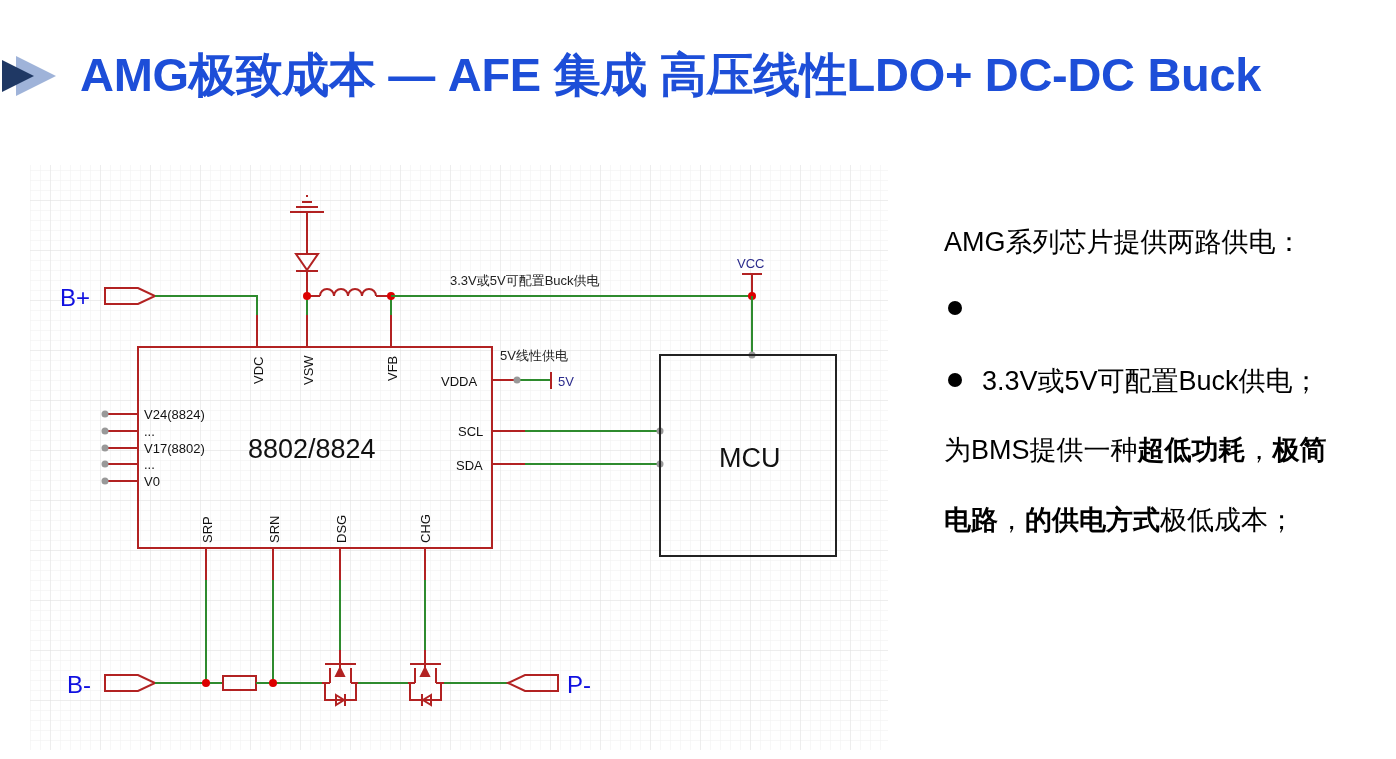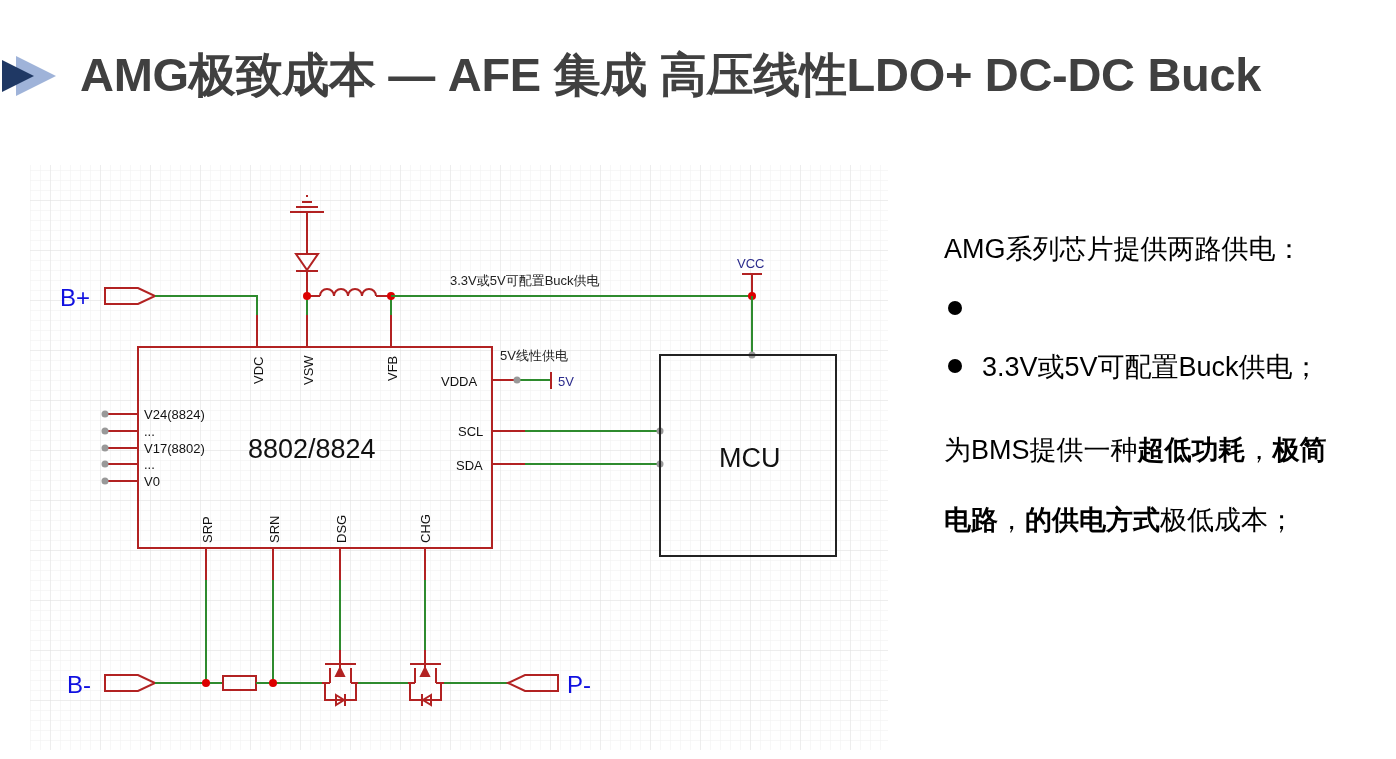--- a/index.html
+++ b/index.html
@@ -1,19 +1,19 @@
 <!DOCTYPE html>
 <html><head>
 <meta charset="utf-8">
 <style>
   html, body { margin:0; padding:0; background:#ffffff; }
   body { width:1396px; height:759px; position:relative; overflow:hidden; font-family:"Liberation Sans","DejaVu Sans",sans-serif; }
   .title-bar { position:absolute; left:0; top:40px; height:70px; width:1396px; }
   .title-icon { position:absolute; left:2px; top:16px; width:56px; height:40px; }
-  .title-text { position:absolute; left:80px; top:4px; font-size:47px; font-weight:bold; color:#404040; white-space:nowrap; letter-spacing:-0.3px; font-family:"Liberation Sans","DejaVu Sans",sans-serif; }
+  .title-text { position:absolute; left:80px; top:4px; font-size:47px; font-weight:bold; color:#1d4ed8; white-space:nowrap; letter-spacing:-0.3px; font-family:"Liberation Sans","DejaVu Sans",sans-serif; }
   .schematic { position:absolute; left:0; top:0; width:900px; height:759px; }
   .desc { position:absolute; left:944px; top:222px; width:440px; color:#000; font-size:27px; font-family:"Liberation Sans","DejaVu Sans",sans-serif; }
   .desc-line { position:absolute; left:0; white-space:nowrap; }
   .bullet { display:inline-block; width:14px; height:14px; border-radius:50%; background:#000; margin-right:20px; margin-left:4px; vertical-align:middle; position:relative; top:-3px; }
   b { font-weight:bold;margin-top:40px; }
   svg text { font-family:"Liberation Sans","DejaVu Sans",sans-serif; }
 </style>
 </head>
 <body>
 
@@ -179,25 +179,25 @@
   <line x1="444" y1="683" x2="508" y2="683" stroke="#2e8b2e" stroke-width="2"></line>
 
   <path d="M508 683 L525 675 H558 V691 H525 Z" fill="none" stroke="#b22222" stroke-width="2"></path>
   <text x="567" y="693" font-size="24" fill="#1010e0">P-</text>
 
   <rect x="660" y="355" width="176" height="201" fill="none" stroke="#222" stroke-width="2"></rect>
   <text x="719" y="467" font-size="27" fill="#111">MCU</text>
 </svg>
 
 <div class="desc">
-  <div class="desc-line" style="top:9px">AMG系列芯片提供两路供电：</div>
+  <div class="desc-line" style="top:2px">AMG系列芯片提供两路供电：</div>
   <div class="desc-line" style="top:72px">
     <span class="bullet"></span>
   </div>
-  <div class="desc-line" style="top:127px">
+  <div class="desc-line" style="top:141px">
     <span class="bullet"></span><span>3.3V或5V可配置Buck供电；</span>
   </div>
   <div class="desc-line" style="top:210px">
     <span>为BMS提供一种</span><b>超低功耗</b><span>，</span><b>极简</b>
   </div>
   <div class="desc-line" style="top:280px">
     <b>电路</b><span>，</span><b>的供电方式</b><span>极低成本；</span>
   </div>
 </div>
 

